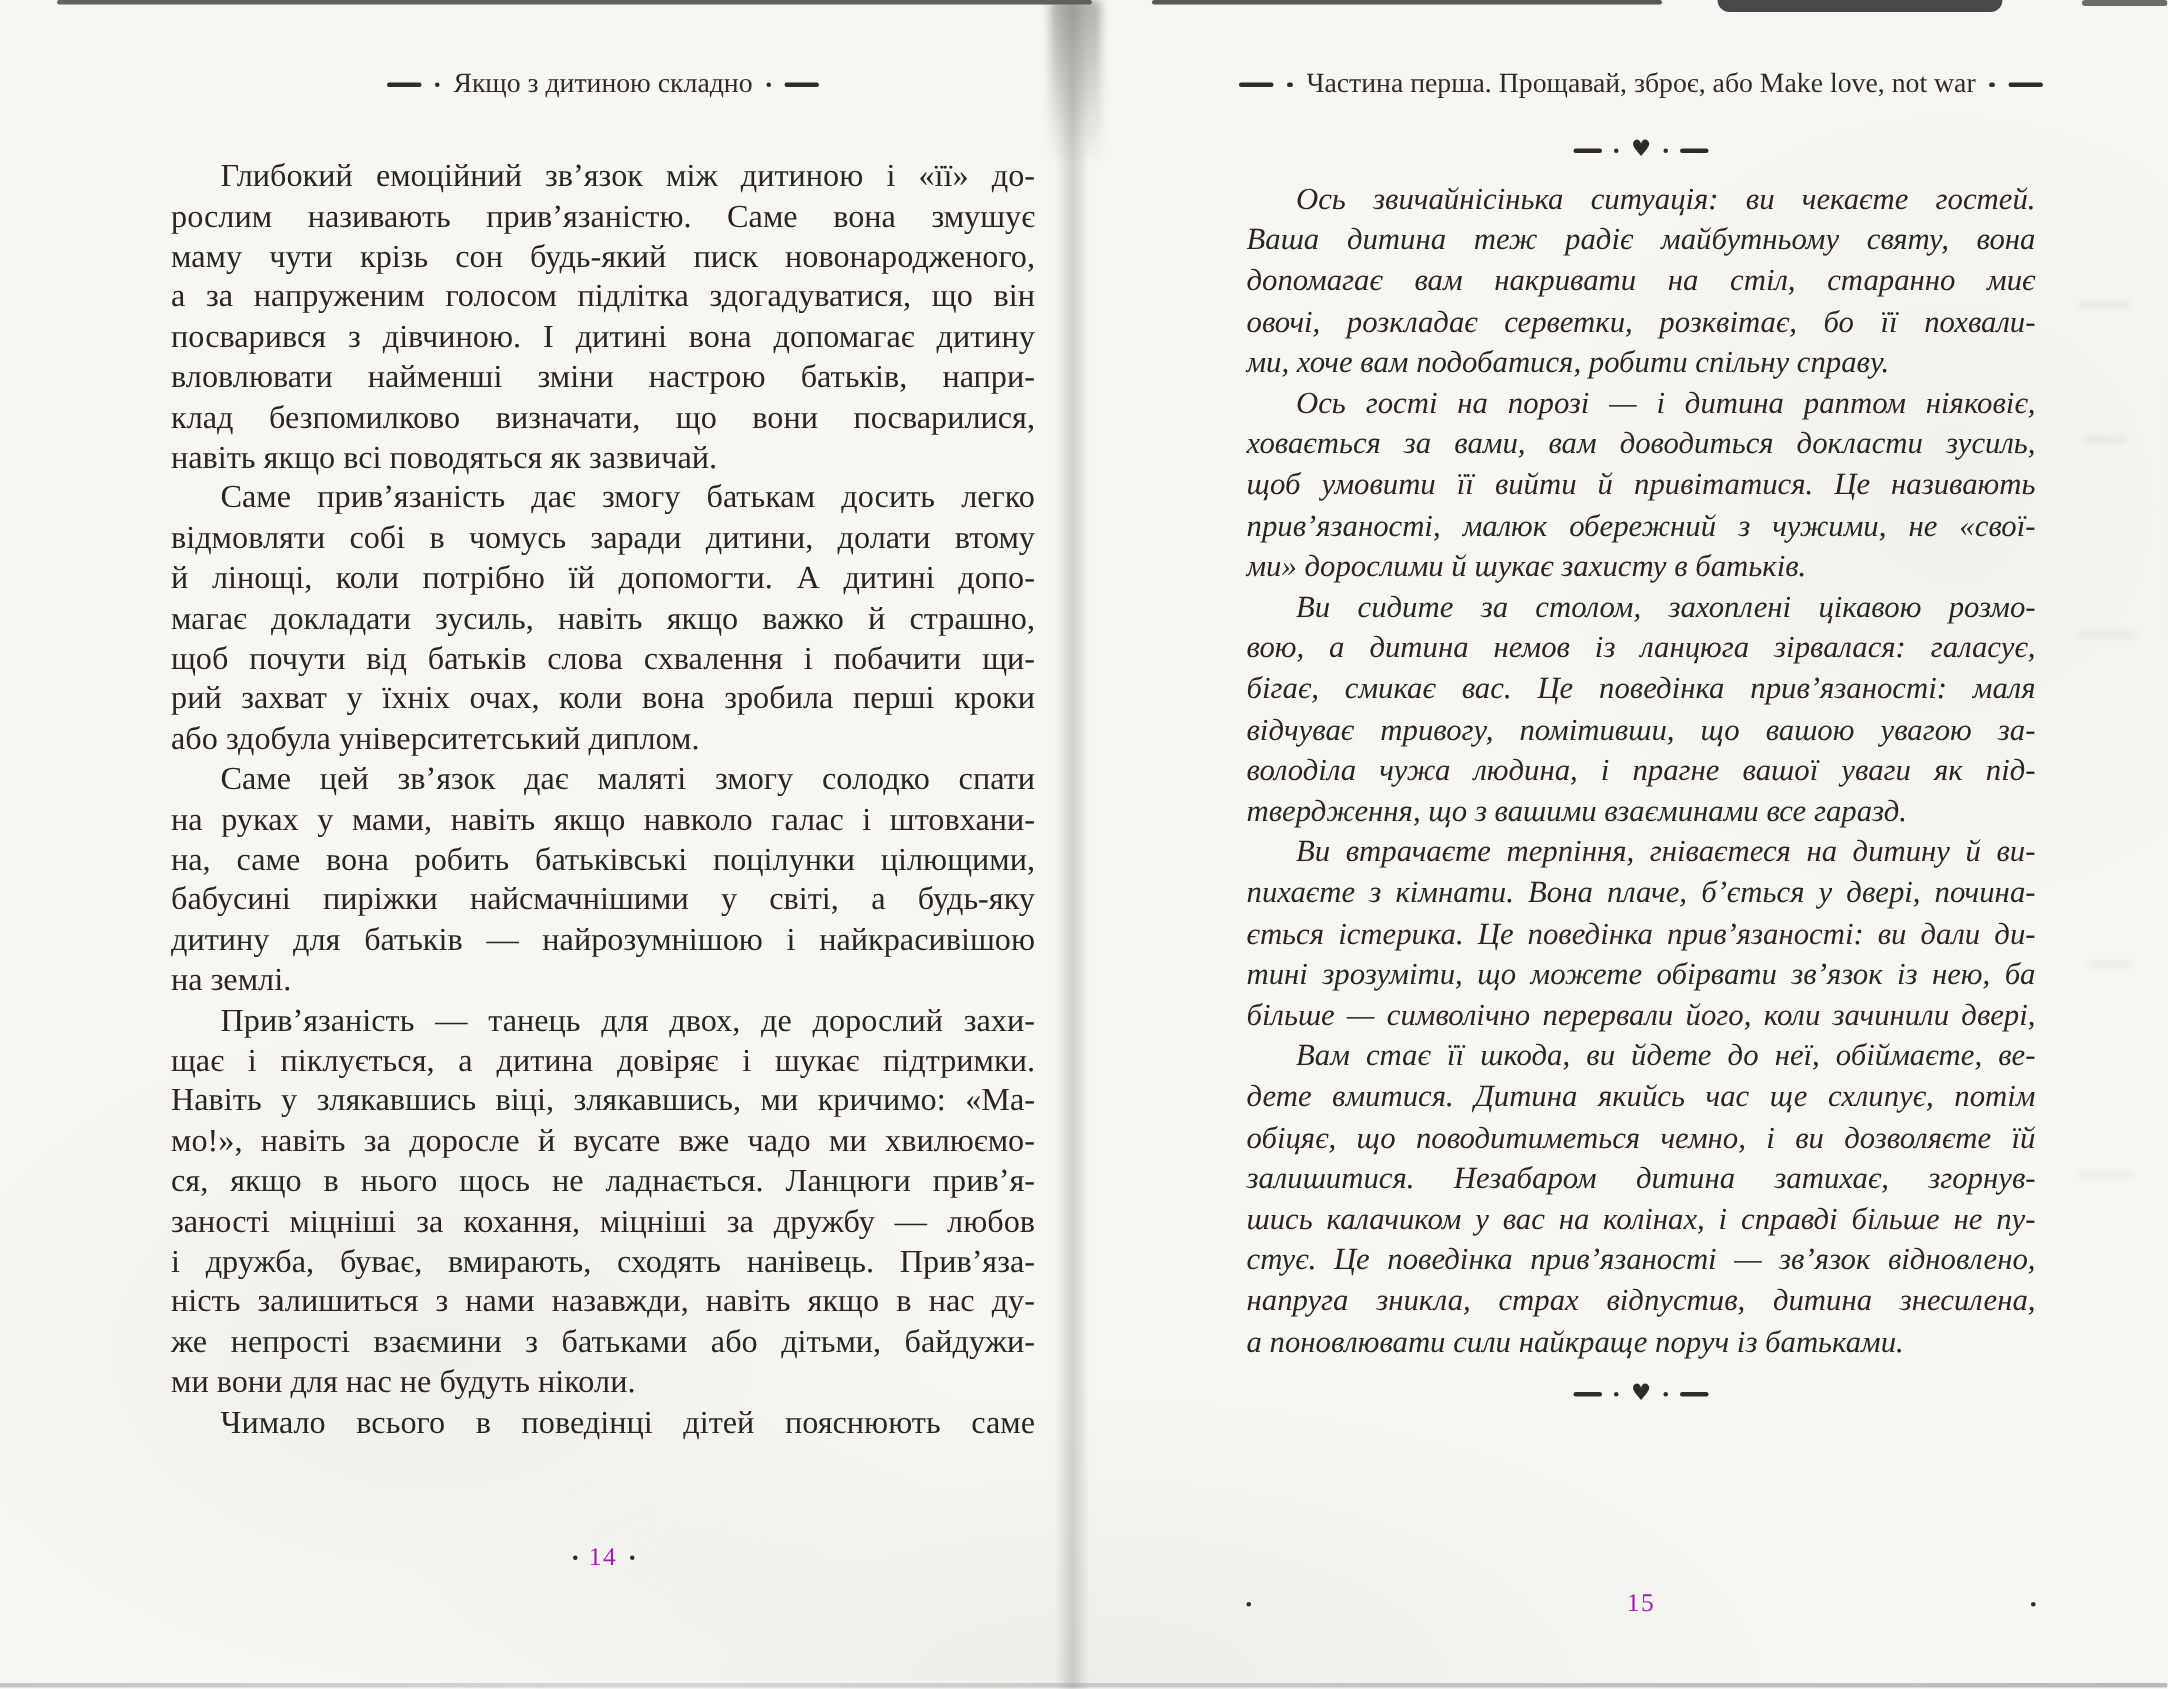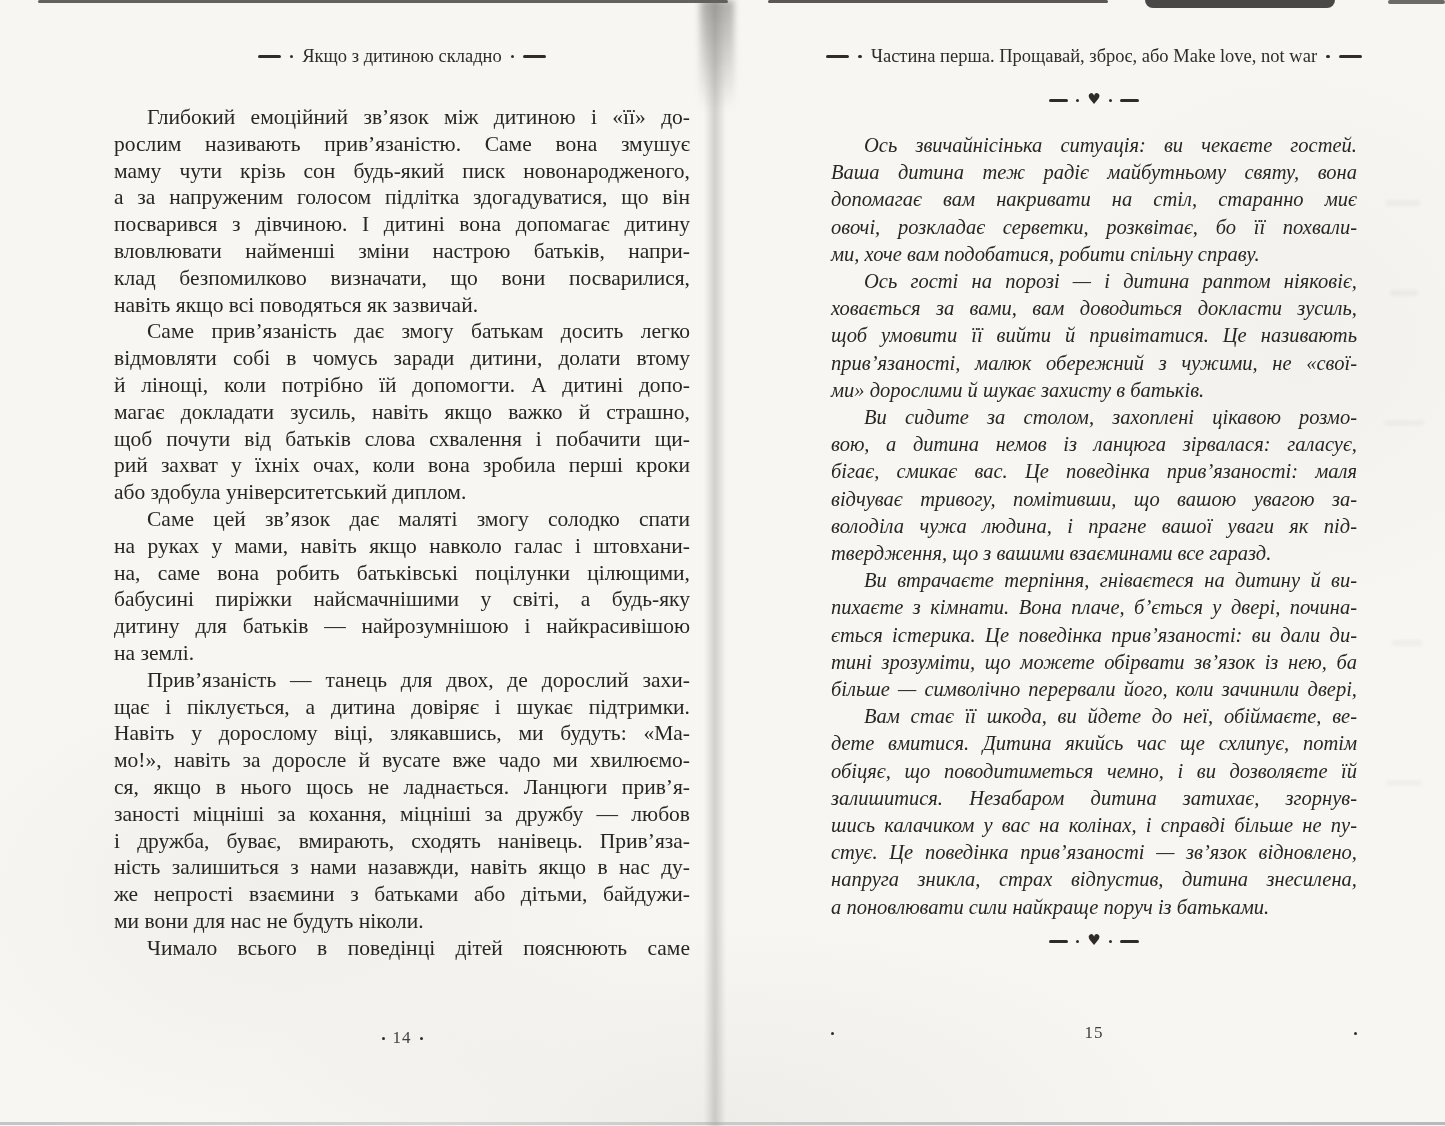--- a/index.html
+++ b/index.html
@@ -37,30 +37,30 @@
   .orn-dash{display:inline-block;width:23px;height:2.6px;background:#2f2c28;border-radius:2px;flex:0 0 auto;}
   .orn-dot{display:inline-block;width:3.6px;height:3.6px;background:#2f2c28;border-radius:50%;flex:0 0 auto;}
   .heart-row{display:flex;align-items:center;justify-content:center;gap:8px;color:#2f2c28;}
   .heart-row .orn-dash{width:19px;height:2.4px;}
   .heart-glyph{font-size:15px;line-height:1;font-family:"DejaVu Sans",sans-serif;transform:translateY(-1px);}
   .hr-top{margin-top:26px;}
   .hr-bottom{margin-top:13px;}
   
   .body-text{hyphens:none;}
   .body-left{margin-top:37px;font-size:21.5px;line-height:26.8px;}
-  .body-right{margin-top:24px;font-size:20.5px;line-height:27.2px;font-style:italic;}
+  .body-right{margin-top:12px;font-size:20.5px;line-height:27.2px;font-style:italic;}
   .para{margin:0;padding:0;}
   .line{display:block;text-align:justify;text-align-last:justify;}
   .line.indent{text-indent:33px;}
   .line.para-end{text-align-last:left;}
   
-  .pagenum{position:absolute;left:0;width:100%;text-align:center;font-size:17px;color:#404040;
+  .pagenum{position:absolute;left:0;width:100%;text-align:center;font-size:17px;color:#a21caf;
     letter-spacing:1px;display:flex;justify-content:center;align-items:center;gap:8px;}
   .page-left .pagenum{top:988px;}
-  .page-right .pagenum{top:983px;justify-content:space-between;}
+  .page-right .pagenum{top:1019px;justify-content:space-between;}
   .pagenum .orn-dot{width:3px;height:3px;}
 </style>
 </head>
 <body>
 
 <div class="top-edge-seg seg-a"></div>
 <div class="top-edge-seg seg-b"></div>
 <div class="top-edge-seg seg-c"></div>
 <div class="top-edge-seg seg-d"></div>
 <div class="spine"></div>
@@ -104,21 +104,21 @@
         <span class="line indent">Саме цей зв’язок дає маляті змогу солодко спати</span>
         <span class="line">на руках у мами, навіть якщо навколо галас і штовхани-</span>
         <span class="line">на, саме вона робить батьківські поцілунки цілющими,</span>
         <span class="line">бабусині пиріжки найсмачнішими у світі, а будь-яку</span>
         <span class="line">дитину для батьків — найрозумнішою і найкрасивішою</span>
         <span class="line para-end">на землі.</span>
       </p>
       <p class="para">
         <span class="line indent">Прив’язаність — танець для двох, де дорослий захи-</span>
         <span class="line">щає і піклується, а дитина довіряє і шукає підтримки.</span>
-        <span class="line">Навіть у дорослому віці, злякавшись, ми будуть: «Ма-</span>
+        <span class="line">Навіть у злякавшись віці, злякавшись, ми кричимо: «Ма-</span>
         <span class="line">мо!», навіть за доросле й вусате вже чадо ми хвилюємо-</span>
         <span class="line">ся, якщо в нього щось не ладнається. Ланцюги прив’я-</span>
         <span class="line">заності міцніші за кохання, міцніші за дружбу — любов</span>
         <span class="line">і дружба, буває, вмирають, сходять нанівець. Прив’яза-</span>
         <span class="line">ність залишиться з нами назавжди, навіть якщо в нас ду-</span>
         <span class="line">же непрості взаємини з батьками або дітьми, байдужи-</span>
         <span class="line para-end">ми вони для нас не будуть ніколи.</span>
       </p>
       <p class="para">
         <span class="line indent">Чимало всього в поведінці дітей пояснюють саме</span>

